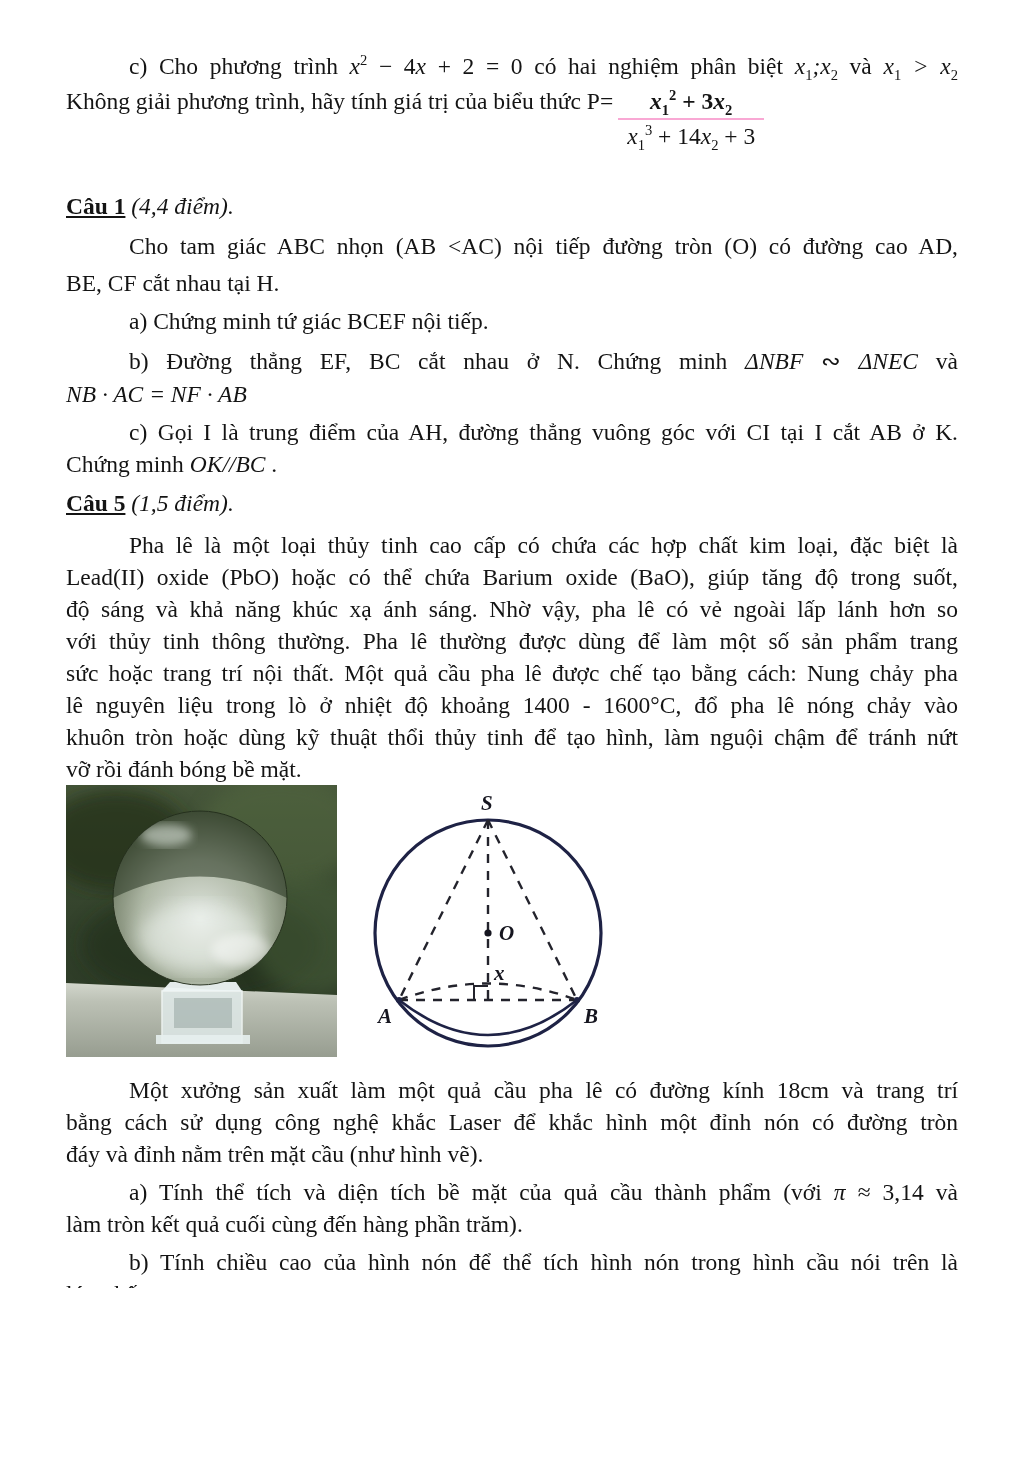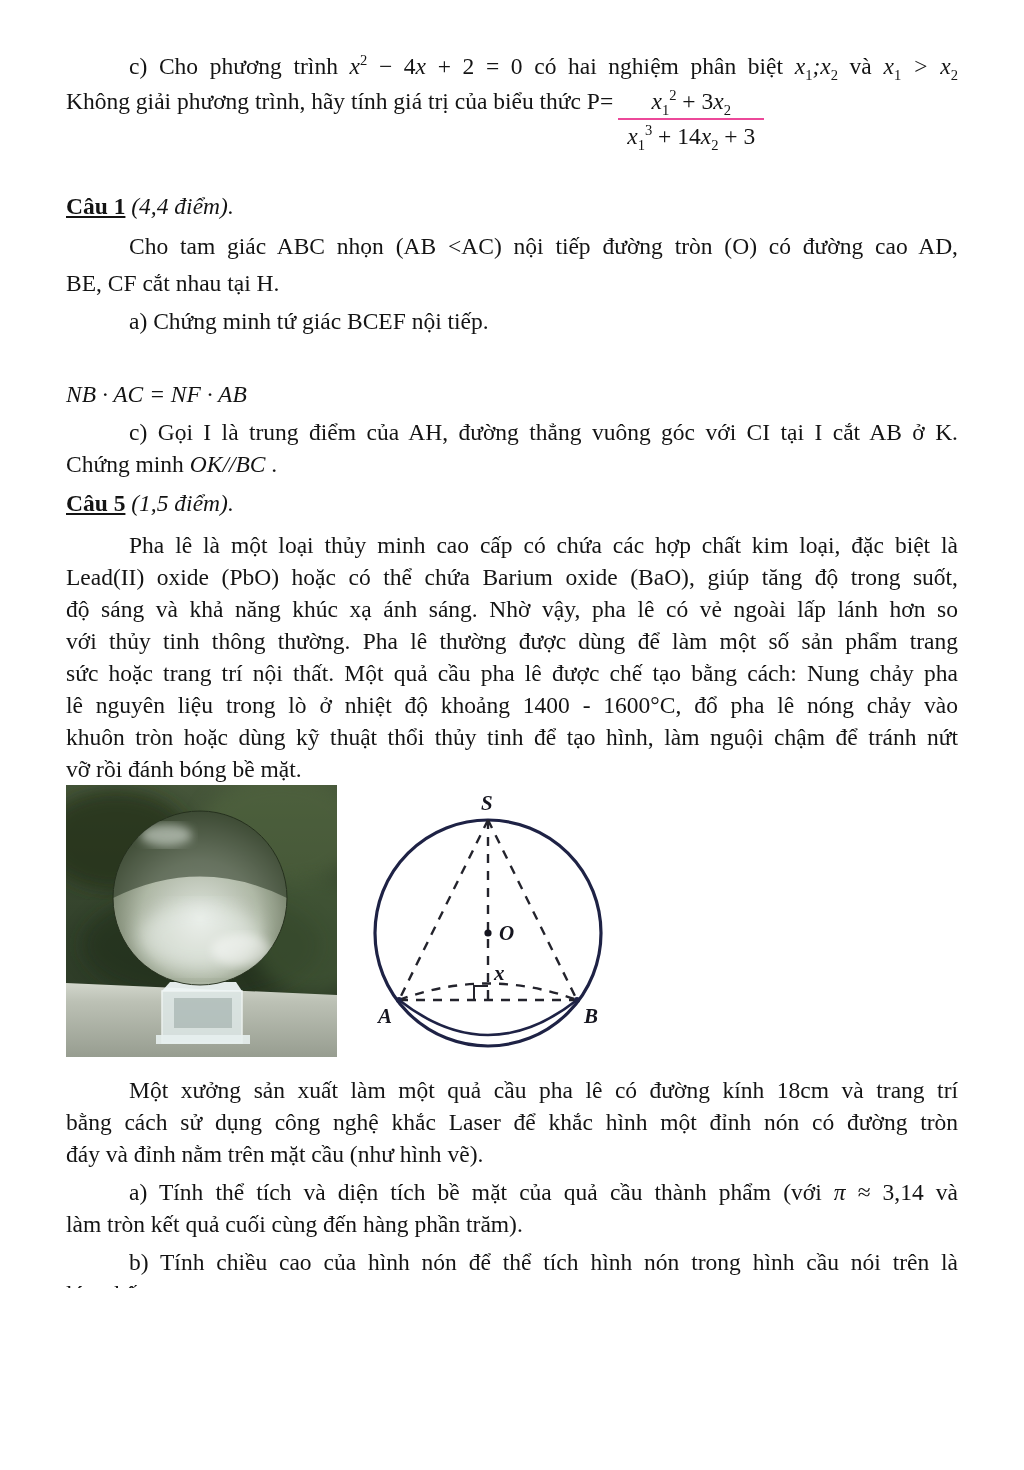--- a/index.html
+++ b/index.html
@@ -27,21 +27,21 @@
   .tk-bu{font-weight:700;text-decoration:underline;}
   sub,sup{font-size:0.62em;line-height:0;}
   .exprline{
     position:absolute;left:66px;top:88px;width:892px;height:82px;
     display:flex;align-items:flex-start;
   }
   .frac{
     display:inline-block;vertical-align:middle;
     text-align:center;margin-left:5px;
   }
-  .frac .num{display:block;border-bottom:2px solid #ec4899;padding:0 9px 3px;}
+  .frac .num{display:block;border-bottom:2px solid #f9a8d4;padding:0 9px 3px;font-weight:bold;}
   .frac .den{display:block;padding:3px 9px 0;}
   .photo{position:absolute;left:66px;top:785px;width:271px;height:272px;}
   .diagram{position:absolute;left:372px;top:780px;width:252px;height:276px;}
   .dlabel{
     font-family:"Liberation Serif","DejaVu Serif",serif;
     font-weight:700;font-style:italic;font-size:21px;fill:#15151f;
   }
 </style>
 </head>
 <body>
@@ -55,26 +55,27 @@
     <span class="frac">
       <span class="num"><span class="tk-i">x</span><sub>1</sub><sup>2</sup><span class="tk-t"> + 3</span><span class="tk-i">x</span><sub>2</sub></span>
       <span class="den"><span class="tk-i">x</span><sub>1</sub><sup>3</sup><span class="tk-t"> + 14</span><span class="tk-i">x</span><sub>2</sub><span class="tk-t"> + 3</span></span>
     </span>
   </div>
 
   <div class="ln" style="top:188px"><span class="tk-bu">Câu 1</span><span class="tk-i"> (4,4 điểm).</span></div>
   <div class="ln ind j" style="top:228px">Cho tam giác ABC nhọn (AB &lt;AC) nội tiếp đường tròn (O) có đường cao AD,</div>
   <div class="ln" style="top:265px">BE, CF cắt nhau tại H.</div>
   <div class="ln ind" style="top:303px">a) Chứng minh tứ giác BCEF nội tiếp.</div>
+  <div class="ln ind j" style="top:343px"><span class="tk-t">b) Đường thẳng EF, BC cắt nhau ở N. Chứng minh </span><span class="tk-i">ΔNBF</span><span class="tk-t"> ∾ </span><span class="tk-i">ΔNEC</span><span class="tk-t"> và</span></div>
   <div class="ln" style="top:376px"><span class="tk-i">NB · AC = NF · AB</span></div>
   <div class="ln ind j" style="top:414px">c) Gọi I là trung điểm của AH, đường thẳng vuông góc với CI tại I cắt AB ở K.</div>
   <div class="ln" style="top:446px"><span class="tk-t">Chứng minh </span><span class="tk-i">OK//BC</span><span class="tk-t"> .</span></div>
 
   <div class="ln" style="top:485px"><span class="tk-bu">Câu 5</span><span class="tk-i"> (1,5 điểm).</span></div>
-  <div class="ln ind j" style="top:527px">Pha lê là một loại thủy minh cao cấp có chứa các hợp chất kim loại, đặc biệt là</div>
+  <div class="ln ind j" style="top:527px">Pha lê là một loại thủy tinh cao cấp có chứa các hợp chất kim loại, đặc biệt là</div>
   <div class="ln j" style="top:559px">Lead(II) oxide (PbO) hoặc có thể chứa Barium oxide (BaO), giúp tăng độ trong suốt,</div>
   <div class="ln j" style="top:591px">độ sáng và khả năng khúc xạ ánh sáng. Nhờ vậy, pha lê có vẻ ngoài lấp lánh hơn so</div>
   <div class="ln j" style="top:623px">với thủy tinh thông thường. Pha lê thường được dùng để làm một số sản phẩm trang</div>
   <div class="ln j" style="top:655px">sức hoặc trang trí nội thất. Một quả cầu pha lê được chế tạo bằng cách: Nung chảy pha</div>
   <div class="ln j" style="top:687px">lê nguyên liệu trong lò ở nhiệt độ khoảng 1400 - 1600°C, đổ pha lê nóng chảy vào</div>
   <div class="ln j" style="top:719px">khuôn tròn hoặc dùng kỹ thuật thổi thủy tinh để tạo hình, làm nguội chậm để tránh nứt</div>
   <div class="ln" style="top:751px">vỡ rồi đánh bóng bề mặt.</div>
 
   <svg class="photo" viewBox="0 0 271 272">
     <defs>

